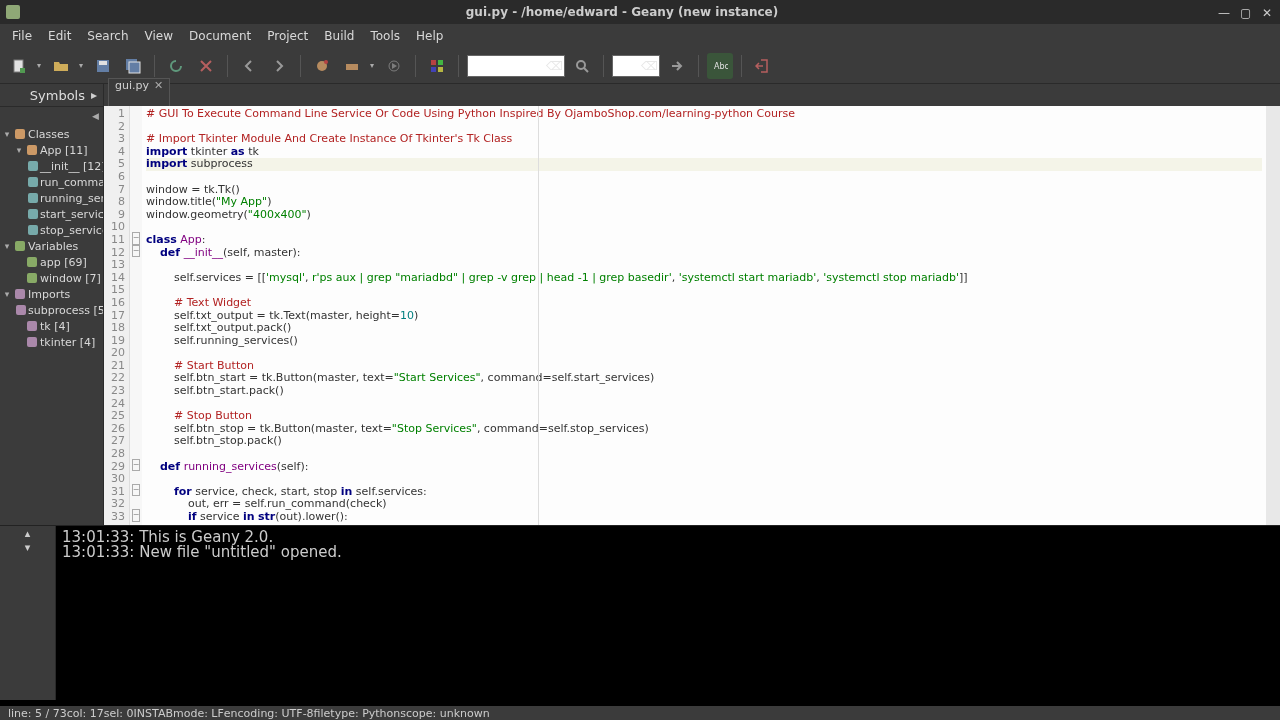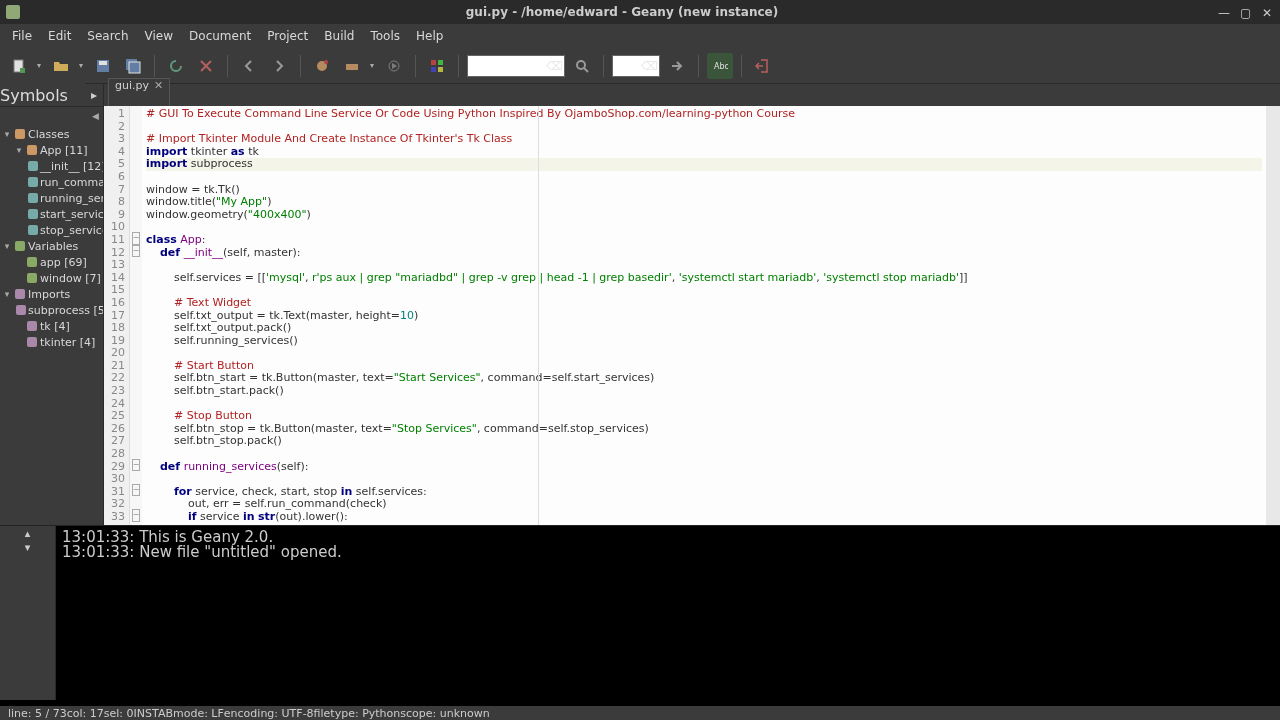--- a/index.html
+++ b/index.html
@@ -14,21 +14,21 @@
 .toolbar { background: #3b3b3b; height: 36px; display: flex; align-items: center; padding: 0 6px; gap: 4px; border-bottom: 1px solid #2a2a2a; }
 .tbtn { width: 26px; height: 26px; display: flex; align-items: center; justify-content: center; cursor: pointer; border-radius: 3px; opacity: 0.85; }
 .tbtn svg { width: 16px; height: 16px; }
 .t-sep { width: 1px; height: 22px; background: #555; margin: 0 4px; }
 .t-drop { width: 10px; font-size: 8px; color: #aaa; text-align: center; margin-left: -2px; }
 .t-input { background: #fff; border: 1px solid #666; height: 22px; width: 98px; display: flex; align-items: center; justify-content: flex-end; padding: 0 4px; }
 .t-input .clr { width: 14px; height: 14px; opacity: 0.5; cursor: pointer; }
 .main { flex: 1; display: flex; min-height: 0; }
 .sidebar { width: 104px; background: #3b3b3b; border-right: 1px solid #2a2a2a; display: flex; flex-direction: column; }
 .sb-header { display: flex; align-items: center; height: 22px; }
-.sb-title { flex: 1; text-align: left; background: #3b3b3b; padding: 3px 0; font-size: 16px; color: #ddd; }
+.sb-title { flex: 1; text-align: right; background: #3b3b3b; padding: 3px 0; font-size: 13px; color: #ddd; }
 .sb-arrow { width: 18px; height: 22px; display: flex; align-items: center; justify-content: center; background: #3b3b3b; cursor: pointer; }
 .sb-tree { flex: 1; overflow: hidden; padding: 2px 0; font-size: 11px; }
 .tree-row { display: flex; align-items: center; height: 16px; padding-left: 2px; cursor: pointer; white-space: nowrap; }
 .tree-exp { width: 10px; color: #aaa; font-size: 9px; text-align: center; }
 .tree-ico { width: 12px; height: 12px; margin: 0 2px; display: inline-flex; align-items: center; justify-content: center; }
 .tree-lbl { color: #d8d8d8; }
 .ind1 { padding-left: 14px; }
 .ind2 { padding-left: 26px; }
 .sb-nav { height: 18px; display: flex; align-items: center; justify-content: flex-end; padding-right: 4px; border-top: 1px solid #2a2a2a; }
 .editor-col { flex: 1; display: flex; flex-direction: column; min-width: 0; }

